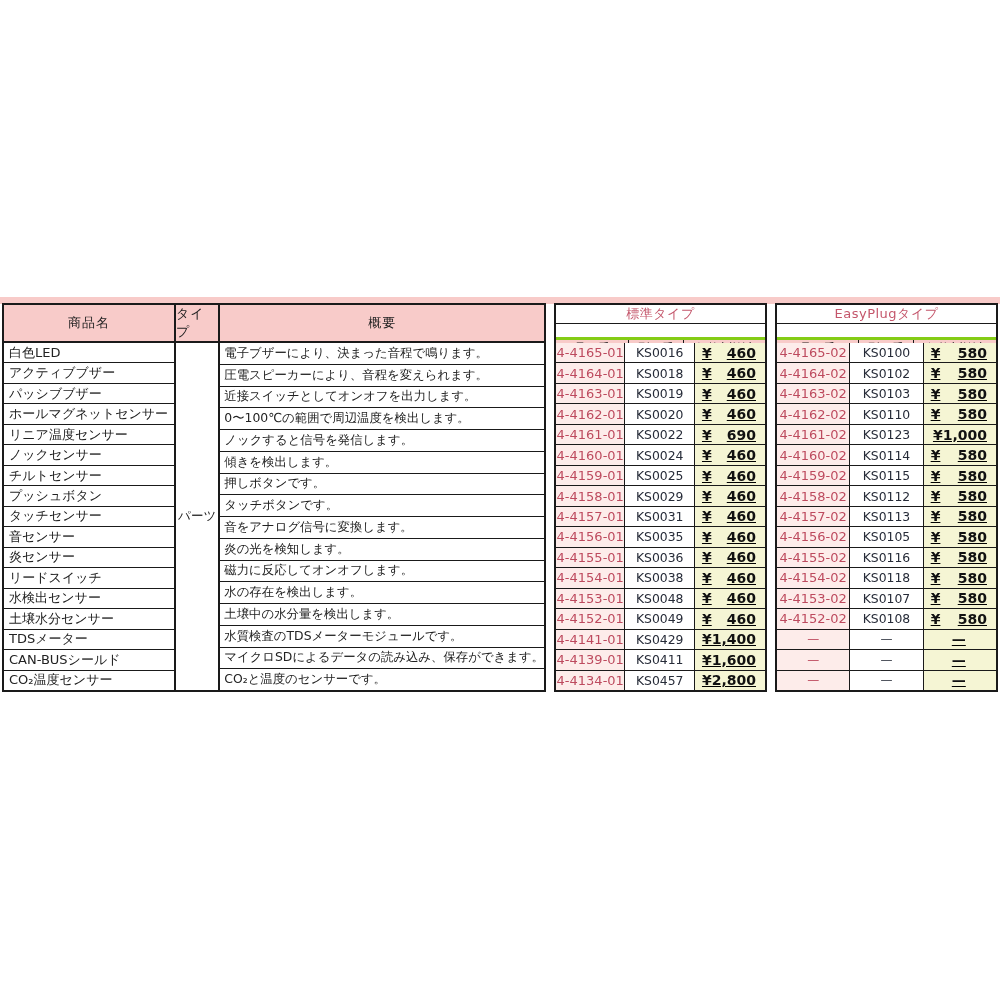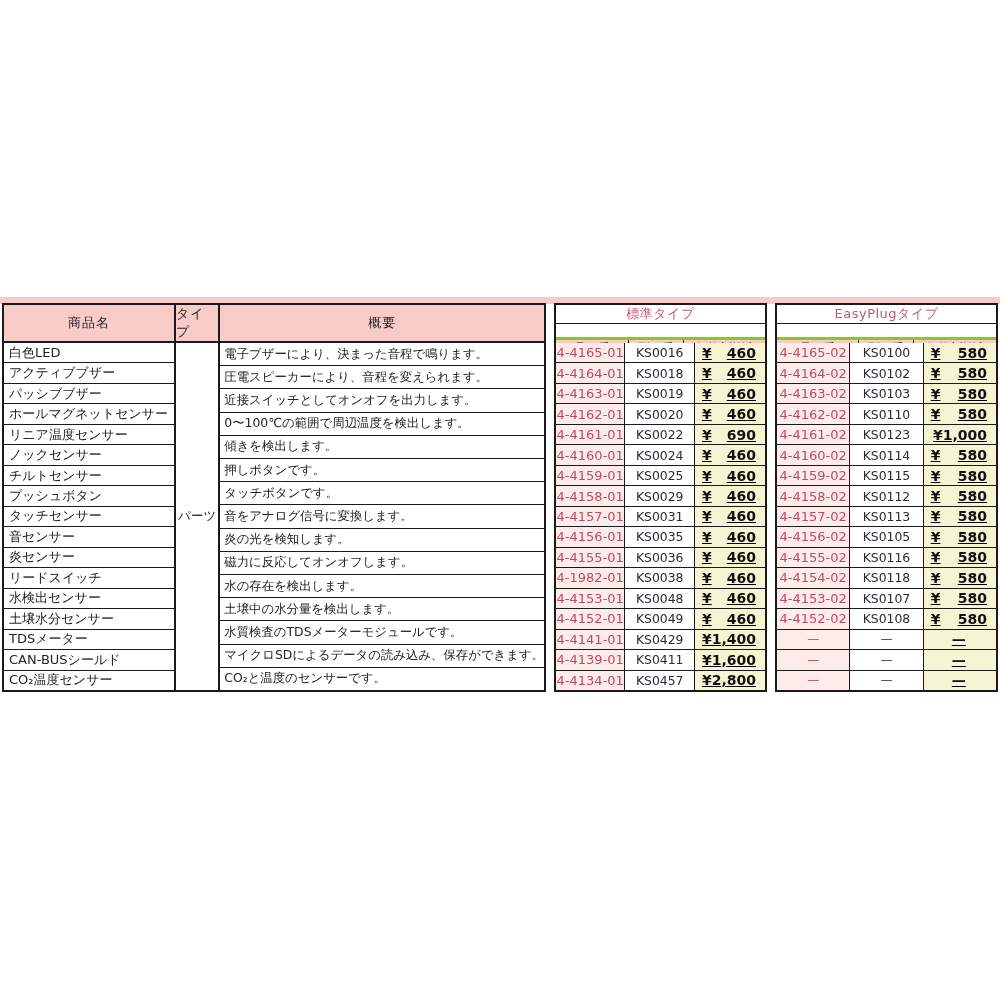--- a/index.html
+++ b/index.html
@@ -103,20 +103,21 @@
     <div class="hdr">タイプ</div>
     <div class="merged-cell">パーツ</div>
   </div>
   <div class="col col-summary">
     <div class="hdr">概要</div>
     <div class="rows" id="rows-summary">
         <div class="summary-cell">電子ブザーにより、決まった音程で鳴ります。</div>
         <div class="summary-cell">圧電スピーカーにより、音程を変えられます。</div>
         <div class="summary-cell">近接スイッチとしてオンオフを出力します。</div>
         <div class="summary-cell">0〜100℃の範囲で周辺温度を検出します。</div>
+        <div class="summary-cell">ノックすると信号を発信します。</div>
         <div class="summary-cell">傾きを検出します。</div>
         <div class="summary-cell">押しボタンです。</div>
         <div class="summary-cell">タッチボタンです。</div>
         <div class="summary-cell">音をアナログ信号に変換します。</div>
         <div class="summary-cell">炎の光を検知します。</div>
         <div class="summary-cell">磁力に反応してオンオフします。</div>
         <div class="summary-cell">水の存在を検出します。</div>
         <div class="summary-cell">土壌中の水分量を検出します。</div>
         <div class="summary-cell">水質検査のTDSメーターモジュールです。</div>
         <div class="summary-cell">マイクロSDによるデータの読み込み、保存ができます。</div>
@@ -140,21 +141,21 @@
         <div class="part-cell">4-4164-01</div>
         <div class="part-cell">4-4163-01</div>
         <div class="part-cell">4-4162-01</div>
         <div class="part-cell">4-4161-01</div>
         <div class="part-cell">4-4160-01</div>
         <div class="part-cell">4-4159-01</div>
         <div class="part-cell">4-4158-01</div>
         <div class="part-cell">4-4157-01</div>
         <div class="part-cell">4-4156-01</div>
         <div class="part-cell">4-4155-01</div>
-        <div class="part-cell">4-1982-01</div>
+        <div class="part-cell">4-4154-01</div>
         <div class="part-cell">4-4153-01</div>
         <div class="part-cell">4-4152-01</div>
         <div class="part-cell">4-4141-01</div>
         <div class="part-cell">4-4139-01</div>
         <div class="part-cell">4-4134-01</div>
       </div>
     <div class="rows w-model" id="s2-model">
         <div class="model-cell">KS0016</div>
         <div class="model-cell">KS0018</div>
         <div class="model-cell">KS0019</div>

